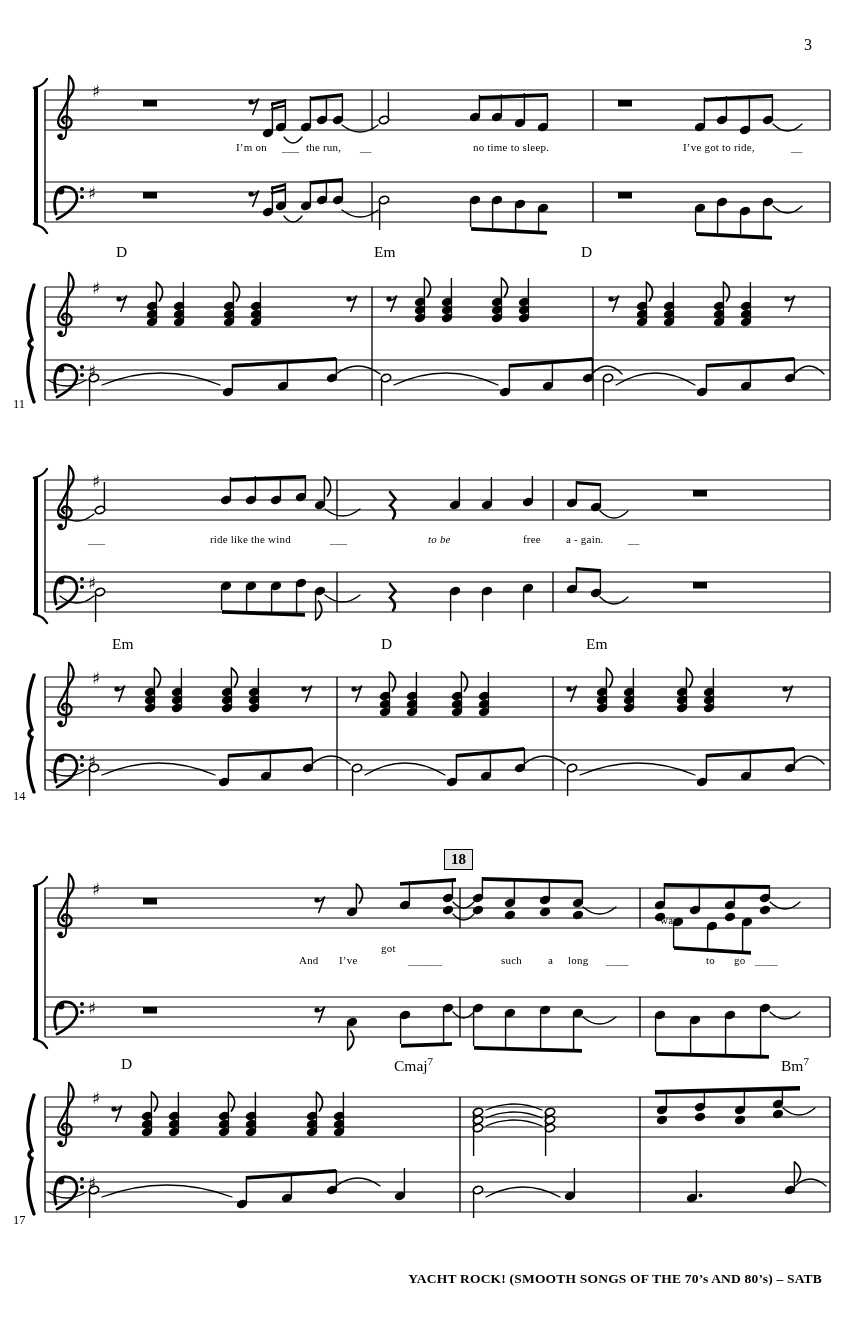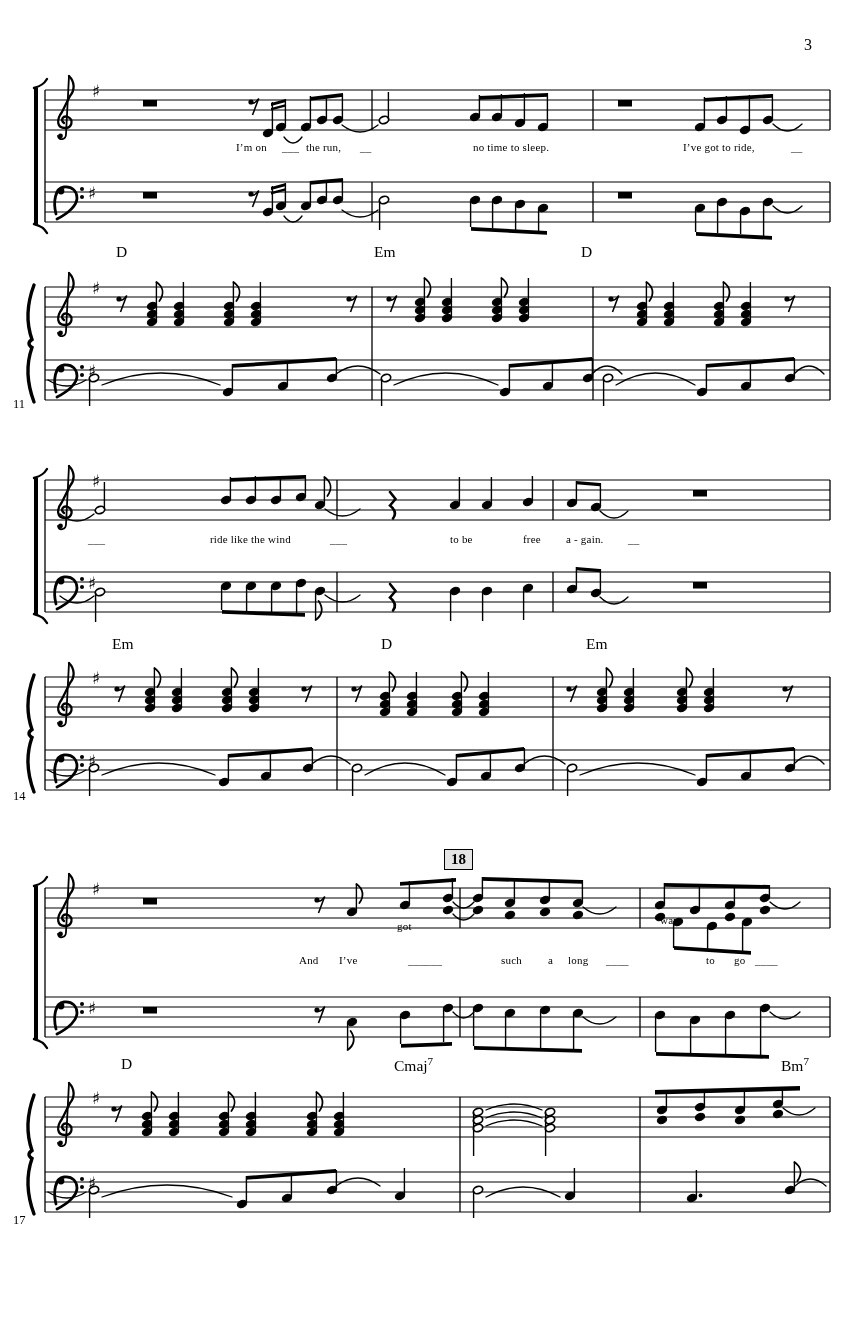--- a/index.html
+++ b/index.html
@@ -698,27 +698,27 @@
       <span class="abs lyric" style="left: 236px; top: 141px;">I’m on</span>
       <span class="abs lyric" style="left: 282px; top: 141px;">___</span>
       <span class="abs lyric" style="left: 306px; top: 141px;">the run,</span>
       <span class="abs lyric" style="left: 360px; top: 141px;">__</span>
       <span class="abs lyric" style="left: 473px; top: 141px;">no time to sleep.</span>
       <span class="abs lyric" style="left: 683px; top: 141px;">I’ve got to ride,</span>
       <span class="abs lyric" style="left: 791px; top: 141px;">__</span>
       <span class="abs lyric" style="left: 88px; top: 533px;">___</span>
       <span class="abs lyric" style="left: 210px; top: 533px;">ride like the wind</span>
       <span class="abs lyric" style="left: 330px; top: 533px;">___</span>
-      <span class="abs lyric" style="left: 450px; top: 533px;">to  be</span>
+      <span class="abs lyric" style="left: 428px; top: 533px; font-style: italic;">to  be</span>
       <span class="abs lyric" style="left: 523px; top: 533px;">free</span>
       <span class="abs lyric" style="left: 566px; top: 533px;">a - gain.</span>
       <span class="abs lyric" style="left: 628px; top: 533px;">__</span>
       <span class="abs lyric" style="left: 299px; top: 954px;">And</span>
       <span class="abs lyric" style="left: 339px; top: 954px;">I’ve</span>
-      <span class="abs lyric" style="left: 381px; top: 920px; margin-left: 16px;">got</span>
+      <span class="abs lyric" style="left: 381px; top: 942px;">got</span>
       <span class="abs lyric" style="left: 408px; top: 954px;">______</span>
       <span class="abs lyric" style="left: 501px; top: 954px;">such</span>
       <span class="abs lyric" style="left: 548px; top: 954px;">a</span>
       <span class="abs lyric" style="left: 568px; top: 954px;">long</span>
       <span class="abs lyric" style="left: 606px; top: 954px;">____</span>
       <span class="abs lyric" style="left: 660px; top: 914px;">way</span>
       <span class="abs lyric" style="left: 706px; top: 954px;">to</span>
       <span class="abs lyric" style="left: 734px; top: 954px;">go</span>
       <span class="abs lyric" style="left: 755px; top: 954px;">____</span>
     </div>
@@ -731,13 +731,14 @@
       <span class="abs chord" style="left: 586px; top: 635px;">Em</span>
       <span class="abs chord" style="left: 121px; top: 1055px;">D</span>
       <span class="abs chord" style="left: 394px; top: 1055px;">Cmaj<sup>7</sup></span>
       <span class="abs chord" style="left: 781px; top: 1055px;">Bm<sup>7</sup></span>
     </div>
   <div id="measures-layer">
       <span class="abs measure-num" style="left: 13px; top: 397px;">11</span>
       <span class="abs measure-num" style="left: 13px; top: 789px;">14</span>
       <span class="abs measure-num" style="left: 13px; top: 1213px;">17</span>
     </div>
+  <div id="footer" class="abs" style="right:42px;top:1271px;">YACHT ROCK! (SMOOTH SONGS OF THE 70’s AND 80’s) – SATB</div>
 </div>
 
 </body></html>

